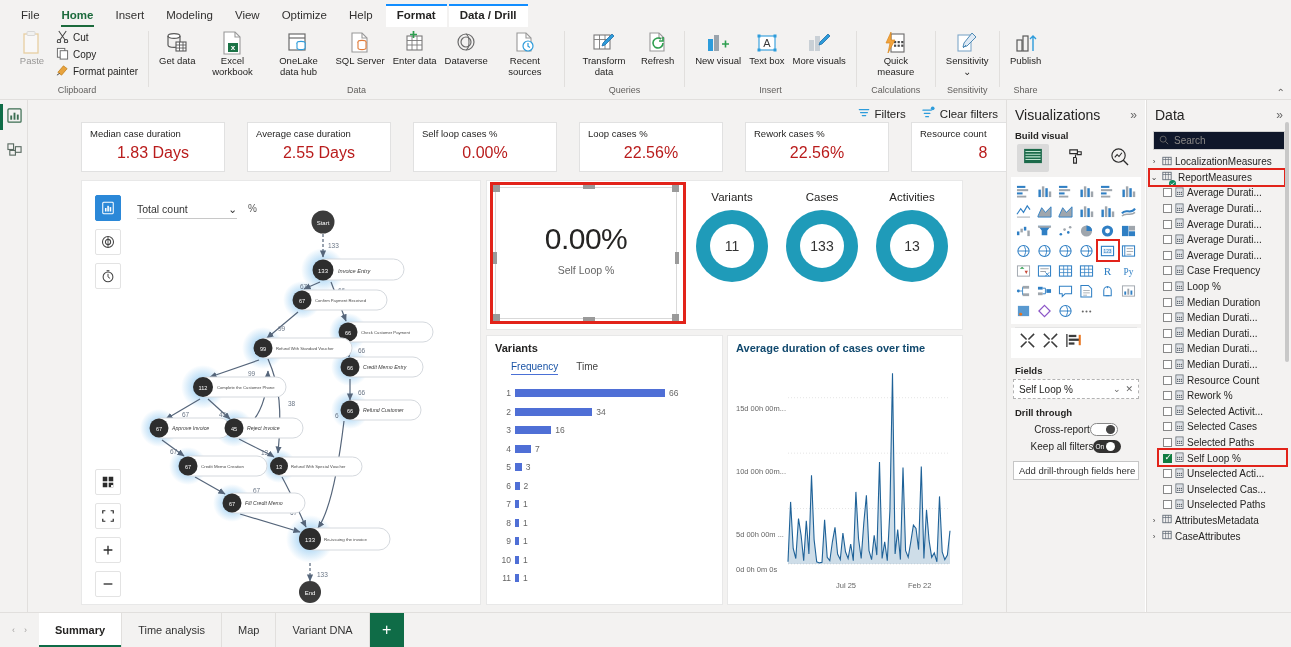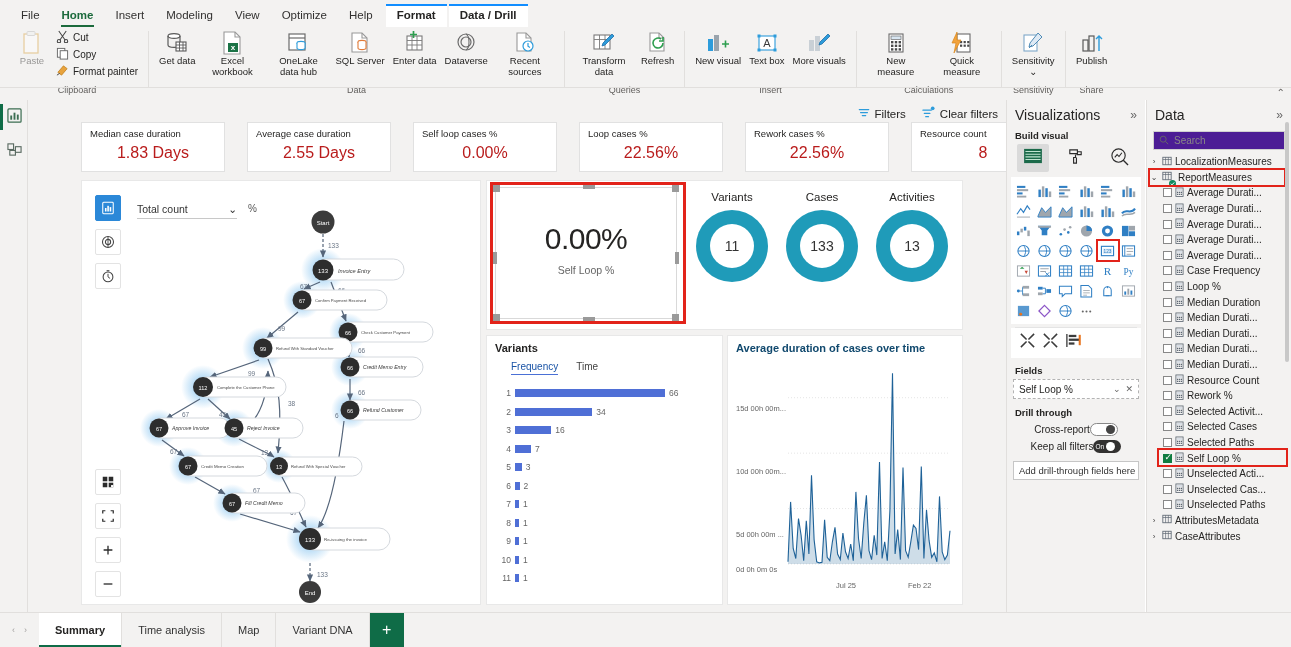--- a/index.html
+++ b/index.html
@@ -9,21 +9,21 @@
     width: 1291px; height: 647px;
     overflow: hidden;
     font-family: "Liberation Sans", sans-serif;
     background: #ffffff;
     color: #252423;
     -webkit-font-smoothing: antialiased;
   }
   #app { position: relative; width: 1291px; height: 647px; background:#fff; }
 
   
-  .ribbon { position:absolute; top:0; left:0; width:1291px; height:88px; background:#f3f2f1; }
+  .ribbon { position:absolute; top:0; left:0; width:1291px; height:100px; background:#f3f2f1; }
   .ribbon-tabs { display:flex; align-items:flex-end; height:27px; padding-left:10px; background:#f3f2f1; }
   .rtab { font-size:11.5px; padding:5px 11px 6px; color:#323130; cursor:pointer; position:relative; white-space:nowrap; }
   .rtab.active-home { font-weight:bold; color:#1b6a3c; }
   .rtab.active-home::after { content:""; position:absolute; left:10px; right:10px; bottom:0; height:2px; background:#1b6a3c; }
   .rtab.ctx { background:#ffffff; font-weight:bold; color:#252423; border-top:2px solid #118DFF; margin-left:2px; padding-top:3px; }
   .rtab.ctx.fmt { border-top-color:#118DFF; }
 
   .ribbon-body { position:relative; height:73px; background:#f3f2f1; display:flex; align-items:flex-start; padding-left:6px; }
   .rgroup { position:relative; height:73px; display:flex; flex-direction:column; justify-content:flex-start; padding:0 6px; }
   .rgroup-items { display:flex; align-items:flex-start; height:58px; }
@@ -121,21 +121,21 @@
   .tgl.off { background:#fff; border:1px solid #888; color:#444; justify-content:flex-end; }
   .tgl.off .knob { position:absolute; }
   .tgl.on { background:#323130; justify-content:flex-start; }
   .knob { width:9px; height:9px; border-radius:50%; background:#fff; }
   .tgl.off .knob { background:#444; }
   .dropzone { margin:6px 6px; border:1px solid #c6c6c6; background:#fff; height:19px; display:flex; align-items:center;
               padding-left:5px; font-size:9.5px; color:#333; }
 
   
   .datapane { position:absolute; left:1146px; top:100px; width:145px; height:512px; background:#f3f2f1; border-left:1px solid #e1dfdd; }
-  .searchbox { margin:3px 6px 4px; height:19px; background:#4c1d95; border:1px solid #d0d0d0; display:flex; align-items:center;
+  .searchbox { margin:3px 6px 4px; height:19px; background:#0f172a; border:1px solid #d0d0d0; display:flex; align-items:center;
                padding:1px 5px; gap:5px; font-size:10px; color:#8a8886; }
   .tree { position:relative; height:455px; overflow:hidden; padding-left:2px; }
   .tnode { display:flex; align-items:center; gap:3px; height:15.6px; font-size:10px; color:#252423; cursor:pointer; white-space:nowrap; }
   .tchev { width:10px; text-align:center; font-size:8px; color:#444; }
   .tcb { width:9px; height:9px; border:1px solid #888; background:#fff; display:inline-block; flex:none; }
   .tcb.checked { background:#107c41; border-color:#107c41; position:relative; }
   .tcb.checked::after { content:"\2713"; position:absolute; left:0.5px; top:-2.5px; font-size:9px; color:#fff; }
   .tnode.indent { padding-left:14px; }
   .hl-box { position:absolute; border:2.5px solid #e2231a; pointer-events:none; }
   .dscroll { position:absolute; right:2px; top:22px; width:4px; height:240px; background:#c8c8c8; border-radius:2px; }
@@ -359,40 +359,20 @@
             </span>
             <span class="lbl">More visuals</span>
           </div>
         </div>
         <div class="rgroup-label">Insert</div>
       </div>
       <div class="rsep"></div>
 
       <div class="rgroup">
         <div class="rgroup-items">
-          <div class="rbtn">
-            <span class="ic">
-              <svg width="22" height="24" viewBox="0 0 22 24">
-                  <rect x="4" y="3" width="14" height="18" fill="#fff" stroke="#6b6b6b" stroke-width="1.1"></rect>
-                  <rect x="6" y="5" width="10" height="3.5" fill="#d8e6f2" stroke="#6b6b6b" stroke-width=".7"></rect>
-                  <g fill="#4a4a4a">
-                    <rect x="6" y="10" width="2.4" height="2.4"></rect>
-                    <rect x="9.8" y="10" width="2.4" height="2.4"></rect>
-                    <rect x="13.6" y="10" width="2.4" height="2.4"></rect>
-                    <rect x="6" y="13.6" width="2.4" height="2.4"></rect>
-                    <rect x="9.8" y="13.6" width="2.4" height="2.4"></rect>
-                    <rect x="13.6" y="13.6" width="2.4" height="2.4"></rect>
-                    <rect x="6" y="17.2" width="2.4" height="2.4"></rect>
-                    <rect x="9.8" y="17.2" width="2.4" height="2.4"></rect>
-                    <rect x="13.6" y="17.2" width="2.4" height="2.4"></rect>
-                  </g>
-                </svg>
-            </span>
-            <span class="lbl">New measure</span>
-          </div>
           <div class="rbtn">
             <span class="ic">
               <svg width="22" height="24" viewBox="0 0 22 24">
                   <rect x="6" y="3" width="13" height="18" fill="#fff" stroke="#6b6b6b" stroke-width="1.1"></rect>
                   <g fill="#4a4a4a">
                     <rect x="9" y="10" width="2.2" height="2.2"></rect>
                     <rect x="12.6" y="10" width="2.2" height="2.2"></rect>
                     <rect x="16.2" y="10" width="2.2" height="2.2"></rect>
                     <rect x="9" y="13.6" width="2.2" height="2.2"></rect>
                     <rect x="12.6" y="13.6" width="2.2" height="2.2"></rect>

